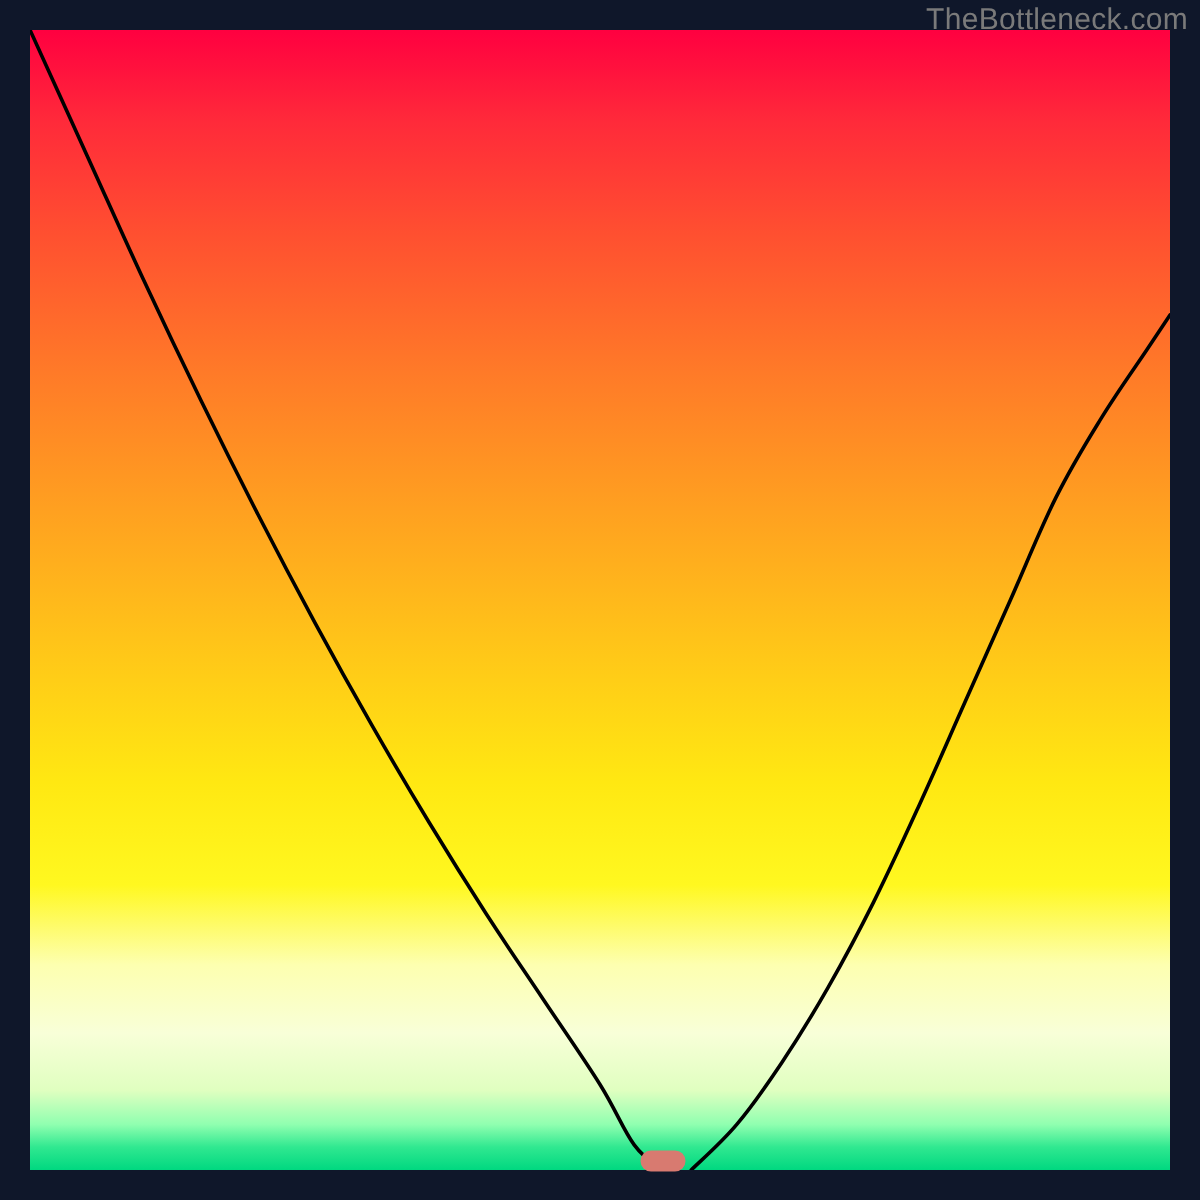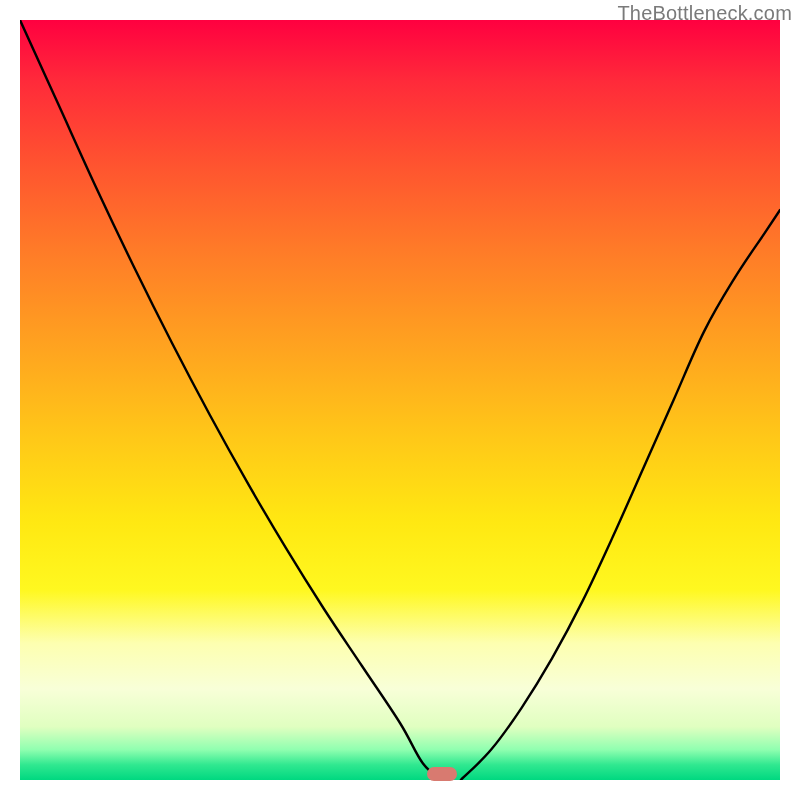--- a/index.html
+++ b/index.html
@@ -8,21 +8,21 @@
     width: 800px;
     height: 800px;
     background: #000;
     overflow: hidden;
     font-family: Arial, Helvetica, sans-serif;
   }
   .frame {
     position: relative;
     width: 800px;
     height: 800px;
-    background: #ffffff;
+    background: #0f172a;
   }
   .plot-area {
     position: absolute;
     left: 20px;
     top: 20px;
     width: 760px;
     height: 760px;
     background: linear-gradient(
       to bottom,
       #ff0040 0%,

